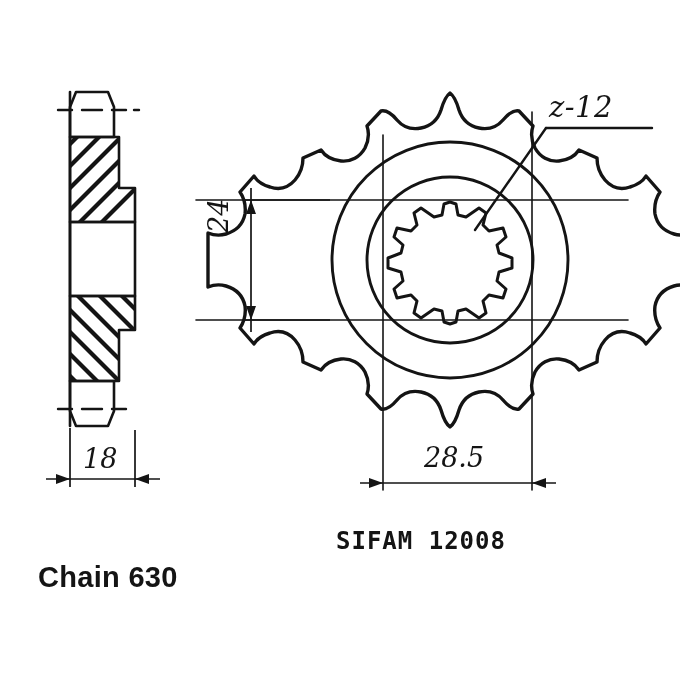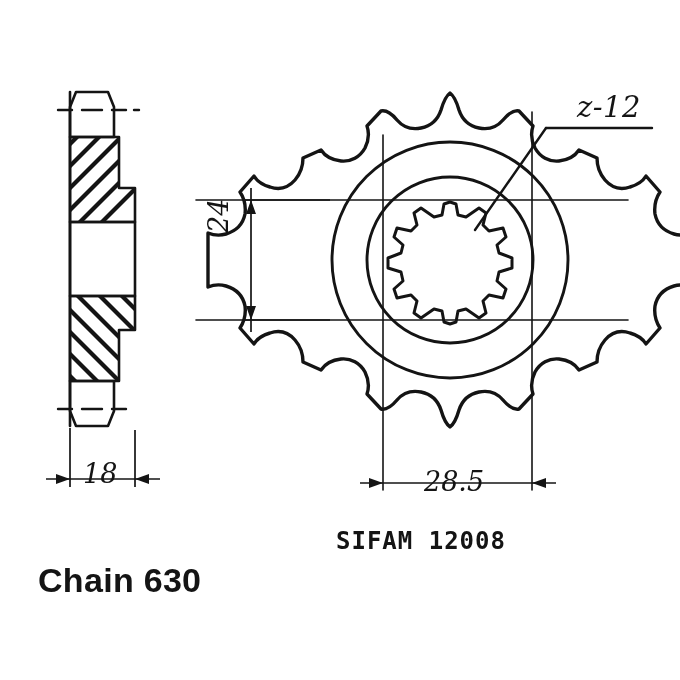--- a/index.html
+++ b/index.html
@@ -26,51 +26,49 @@
     position: absolute;
     color: #141414;
     white-space: nowrap;
     line-height: 1;
   }
   #label-chain {
     left: 38px;
     top: 563px;
     font-family: "Liberation Sans", sans-serif;
     font-weight: bold;
-    font-size: 34px;
+    font-size: 29px;
     letter-spacing: 0.3px;
   }
   #label-part {
     left: 336px;
     top: 529px;
     font-family: "DejaVu Sans Mono", monospace;
     font-weight: bold;
     font-size: 24px;
     letter-spacing: 1px;
   }
   #label-z {
     left: 549px;
     top: 93px;
     font-family: "DejaVu Serif", serif;
     font-style: italic;
     font-size: 29px;
     letter-spacing: 0.5px;
-    margin-left: 28px;
   }
   #label-285 {
     left: 424px;
     top: 444px;
     font-family: "DejaVu Serif", serif;
     font-style: italic;
     font-size: 27px;
-    margin-top: 24px;
   }
   #label-18 {
     left: 83px;
-    top: 460px;
+    top: 445px;
     font-family: "DejaVu Serif", serif;
     font-style: italic;
     font-size: 27px;
   }
   #label-24 {
     left: 205px;
     top: 233px;
     font-family: "DejaVu Serif", serif;
     font-style: italic;
     font-size: 27px;

